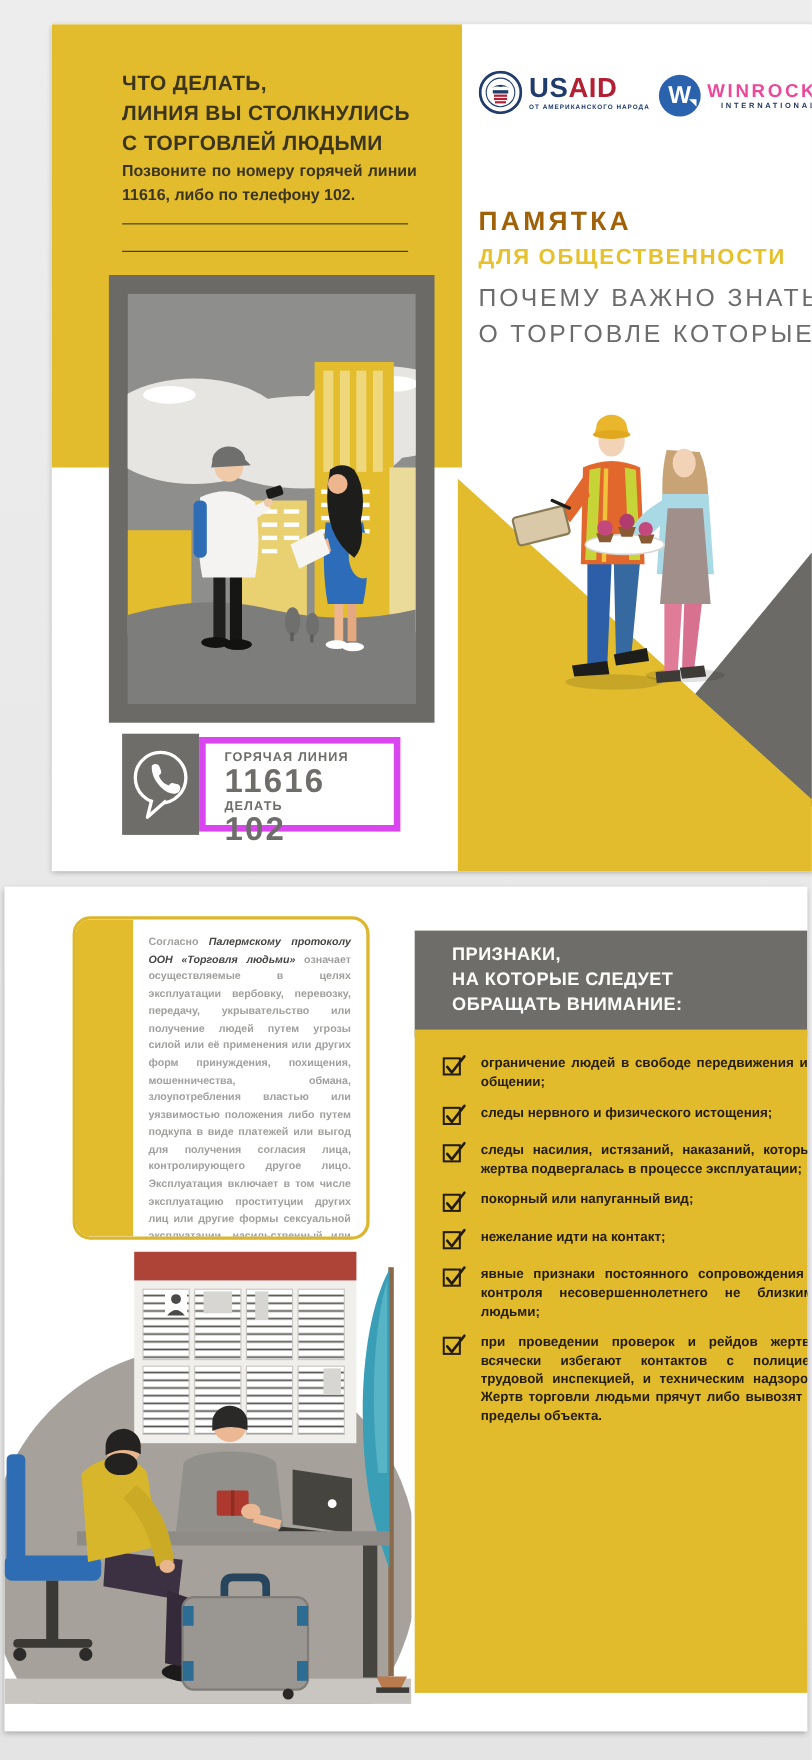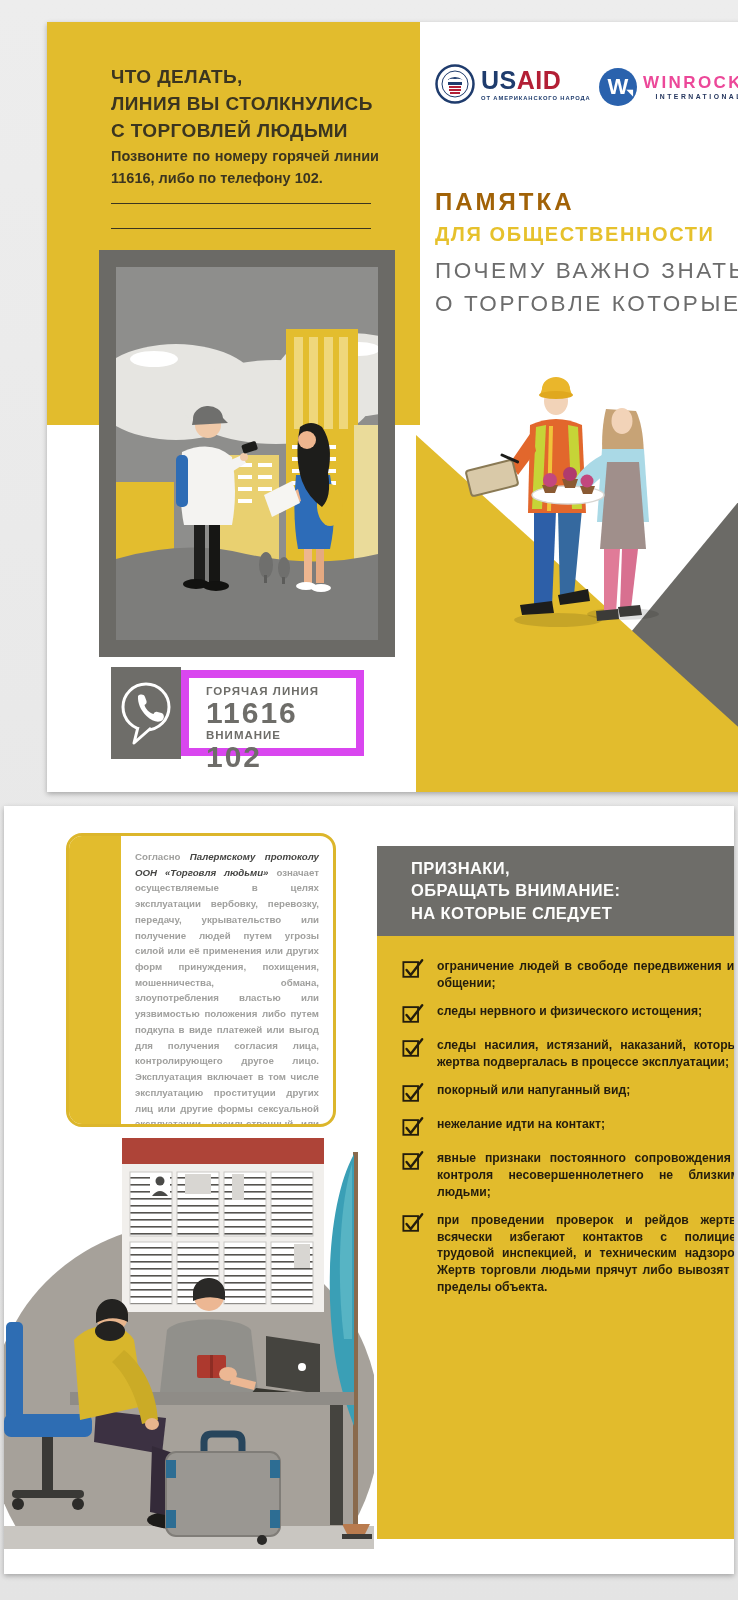--- a/index.html
+++ b/index.html
@@ -15,21 +15,21 @@
   .p1-title{position:absolute;left:64px;top:42px;font-size:19px;font-weight:700;
             color:#3b3520;line-height:1.42;letter-spacing:.4px;}
   .p1-call{position:absolute;left:64px;top:124px;width:268px;font-size:14.5px;font-weight:700;
            color:#3b3520;text-align:justify;line-height:1.5;}
   .rule{position:absolute;left:64px;width:260px;border-top:1.6px solid #3b3520;}
   .rule1{top:181px}.rule2{top:206px}
   .frame{position:absolute;left:52px;top:228px;width:296px;height:407px;background:#6b6a66;}
   .frame svg{position:absolute;left:17px;top:17px;}
   .hotline{position:absolute;left:64px;top:645px;display:flex;}
   .hl-icon{width:70px;height:92px;background:#6e6d69;flex:0 0 70px;}
-  .hl-box{width:183px;height:86px;margin-top:3px;border:8px solid #d946ef;background:#fff;
+  .hl-box{width:183px;height:86px;margin-top:3px;border:6px solid #d946ef;background:#fff;
           padding:7px 0 0 17px;box-sizing:border-box;}
   .hl-label{font-size:11.5px;font-weight:700;color:#6e6d69;letter-spacing:1px;}
   .hl-number{font-size:30px;font-weight:700;color:#6e6d69;letter-spacing:2px;line-height:1.05;}
 
   
   .usaid{position:absolute;left:388px;top:42px;display:flex;align-items:center;}
   .usaid-txt{margin-left:6px;}
   .usaid-word{font-size:25px;font-weight:700;letter-spacing:.5px;line-height:1;}
   .usaid-us{color:#1f3c6d}.usaid-aid{color:#b31f35}
   .usaid-sub{font-size:5.8px;font-weight:700;color:#1f3c6d;letter-spacing:.9px;margin-top:2px;}
@@ -163,21 +163,21 @@
     <div class="hl-icon">
       <svg width="70" height="92" viewBox="0 0 70 92">
         <circle cx="35" cy="40" r="23" fill="none" stroke="#ffffff" stroke-width="3"></circle>
         <path d="M27,60 L23,76 L40,61" fill="#6e6d69" stroke="#ffffff" stroke-width="3" stroke-linejoin="round"></path>
         <path d="M27,29 c2,-2 6,-2 7,1 l1.5,4 c0.5,2 -0.5,3 -2,4 c1,4 5,8 9,9 c1,-1.5 2,-2.5 4,-2 l4,1 c3,1 3,5 1,7 c-3,3 -10,2 -16,-4 c-6,-6 -9,-13 -8.5,-20 z" fill="#ffffff"></path>
       </svg>
     </div>
     <div class="hl-box">
       <div class="hl-label">ГОРЯЧАЯ ЛИНИЯ</div>
       <div class="hl-number">11616</div>
-      <div class="hl-label">ВНИМАНИЕ</div>
+      <div class="hl-label">ДЕЛАТЬ</div>
       <div class="hl-number">102</div>
     </div>
   </div>
 
   <div class="usaid">
     <svg width="40" height="40" viewBox="0 0 40 40">
       <circle cx="20" cy="20" r="18.5" fill="#ffffff" stroke="#1f3c6d" stroke-width="2.5"></circle>
       <circle cx="20" cy="20" r="13" fill="#ffffff" stroke="#1f3c6d" stroke-width="1"></circle>
       <path d="M12,16 Q20,10 28,16 Q24,14 20,15 Q16,14 12,16 Z" fill="#1f3c6d"></path>
       <rect x="13" y="18" width="14" height="3" fill="#1f3c6d"></rect>
@@ -359,22 +359,22 @@
         <rect x="266" y="336" width="10" height="18" fill="#2d6d93"></rect>
         <rect x="162" y="386" width="10" height="18" fill="#2d6d93"></rect>
         <rect x="266" y="386" width="10" height="18" fill="#2d6d93"></rect>
         <circle cx="258" cy="416" r="5" fill="#2a2927"></circle>
       </g>
     </svg>
   </div>
 
   <div class="signs-head">
     <div>ПРИЗНАКИ,</div>
+    <div>НА КОТОРЫЕ СЛЕДУЕТ</div>
     <div>ОБРАЩАТЬ ВНИМАНИЕ:</div>
-    <div>НА КОТОРЫЕ СЛЕДУЕТ</div>
   </div>
 
   <div class="signs-body">
       <div class="check-item">
         <span class="cbx"><svg viewBox="0 0 24 24" width="22" height="22">
             <rect x="1.5" y="4.5" width="16" height="16" fill="none" stroke="#241d0d" stroke-width="2"></rect>
             <path d="M5 13 L9.5 18.5 L22 2.5" fill="none" stroke="#241d0d" stroke-width="2.6" stroke-linecap="round" stroke-linejoin="round"></path>
           </svg></span>
         <span class="citext">ограничение людей в свободе передвижения и в общении;</span>
       </div>

